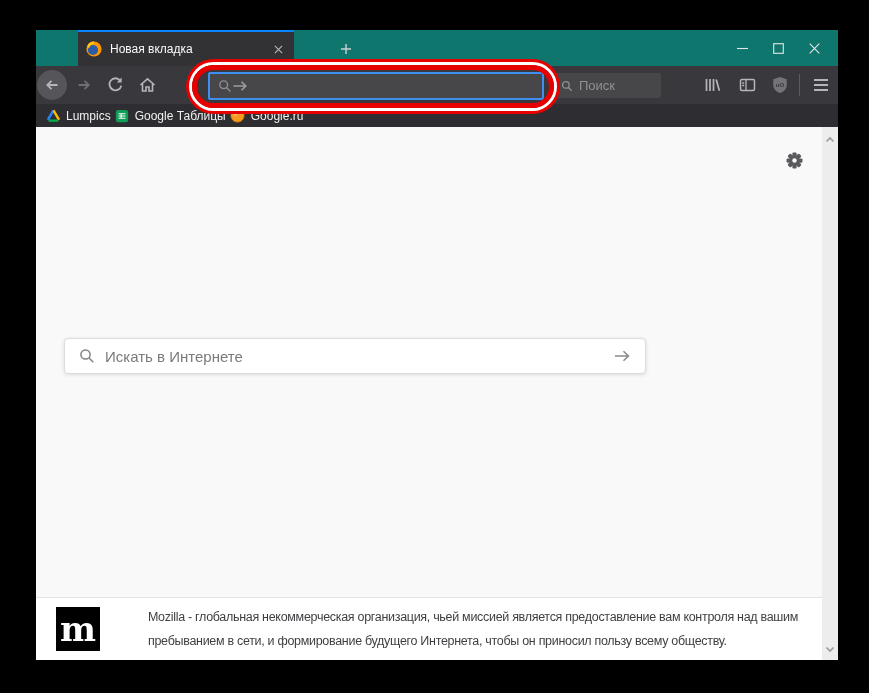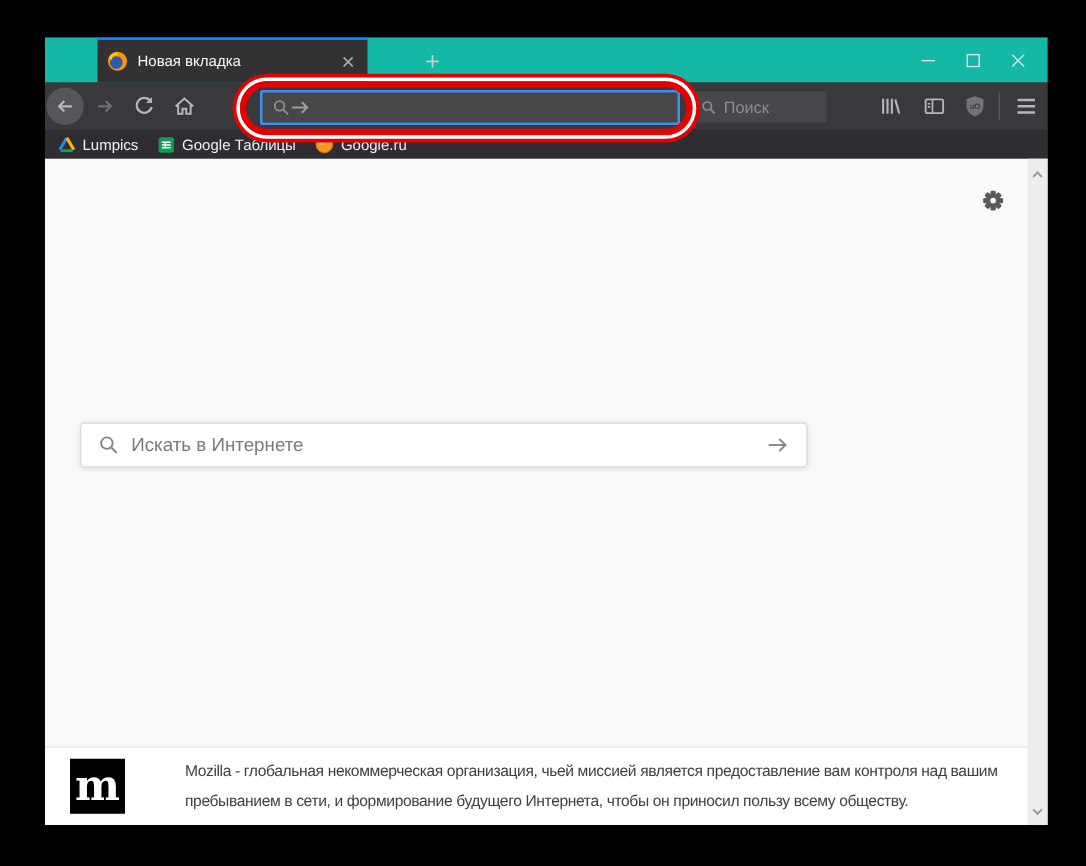--- a/index.html
+++ b/index.html
@@ -1,21 +1,21 @@
 <!DOCTYPE html>
 <html><head>
 <meta charset="utf-8">
 <style>
   * { margin:0; padding:0; box-sizing:border-box; }
   html,body { width:869px; height:693px; background:#000; overflow:hidden;
               font-family:"Liberation Sans", sans-serif; }
   .window { position:absolute; left:36px; top:30px; width:802px; height:630px; background:#38383d; }
 
   
-  .titlebar { position:absolute; left:0; top:0; width:802px; height:36px; background:#14b8a6; }
+  .titlebar { position:absolute; left:0; top:0; width:802px; height:36px; background:#0f766e; }
   .tab { position:absolute; left:42px; top:0; width:216px; height:36px; background:#323234;
          border-top:2px solid #0a84ff; display:flex; align-items:center; padding:0 6px 0 8px; }
   .tab-title { color:#f9f9fa; font-size:12px; margin-left:8px; flex:1; white-space:nowrap; overflow:hidden; }
   .tab-close { width:20px; height:20px; display:flex; align-items:center; justify-content:center;
                color:#b1b1b3; margin-left:4px; }
   .newtab-btn { position:absolute; left:296px; top:7px; width:28px; height:24px; display:flex;
                 align-items:center; justify-content:center; color:#cfcfd1; }
   .win-controls { position:absolute; right:6px; top:6px; height:24px; display:flex; }
   .win-btn { width:36px; height:24px; display:flex; align-items:center; justify-content:center; color:#e6e6e8; }
 
@@ -41,21 +41,21 @@
   .tb-divider { position:absolute; left:763px; top:8px; width:1px; height:22px; background:#5a5a5f; }
   .menu-btn { left:771px; }
 
   
   .annotation { position:absolute; left:156px; top:35px; width:362px; height:43px;
                 border:5px solid #e60000; border-radius:24px;
                 box-shadow:0 0 0 3px #ffffff, 0 0 0 6px #e60000; z-index:50; pointer-events:none; }
 
   
   .bookmarks { position:absolute; left:0; top:74px; width:802px; height:23px; background:#2e2e32;
-               display:flex; align-items:center; padding-left:8px; gap:11px; }
+               display:flex; align-items:center; padding-left:8px; }
   .bm-item { display:flex; align-items:center; gap:6px; color:#f0f0f2; font-size:12px; height:20px; padding:0 2px; }
 
   
   .content { position:absolute; left:0; top:97px; width:802px; height:533px; background:#f9f9fa; }
   .gear-btn { position:absolute; left:750px; top:25px; width:17px; height:17px; color:#5a5a5e; }
   .page-search { position:absolute; left:28px; top:211px; width:582px; height:36px; background:#fff;
                  border:1px solid #dcdcde; border-radius:4px; box-shadow:0 1px 4px rgba(12,12,13,.12);
                  display:flex; align-items:center; padding:0 14px; }
   .page-search input { flex:1; border:none; outline:none; background:transparent; color:#3d3d41;
                        font-size:15px; font-family:"Liberation Sans", sans-serif; margin-left:10px; }

